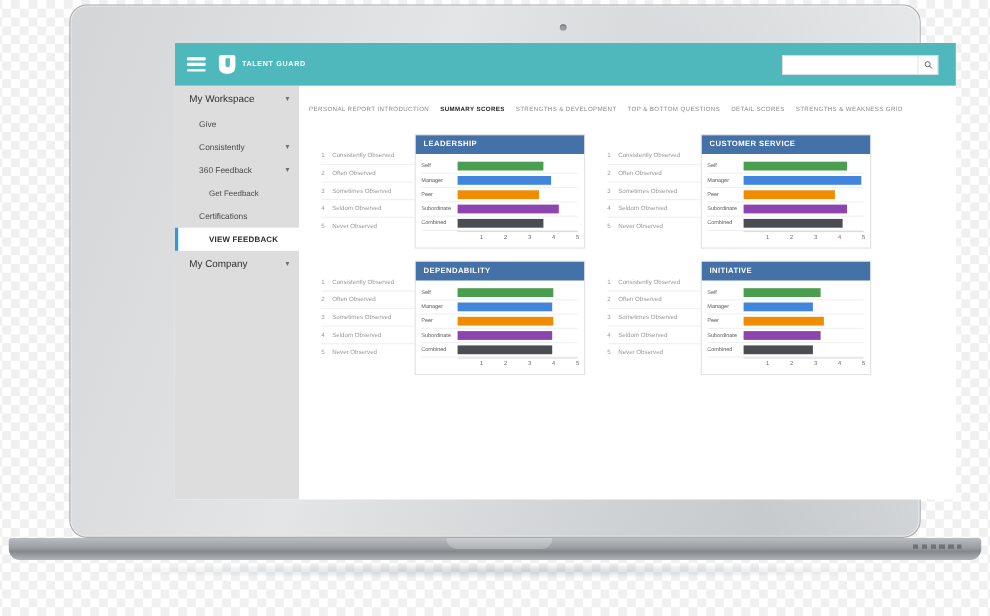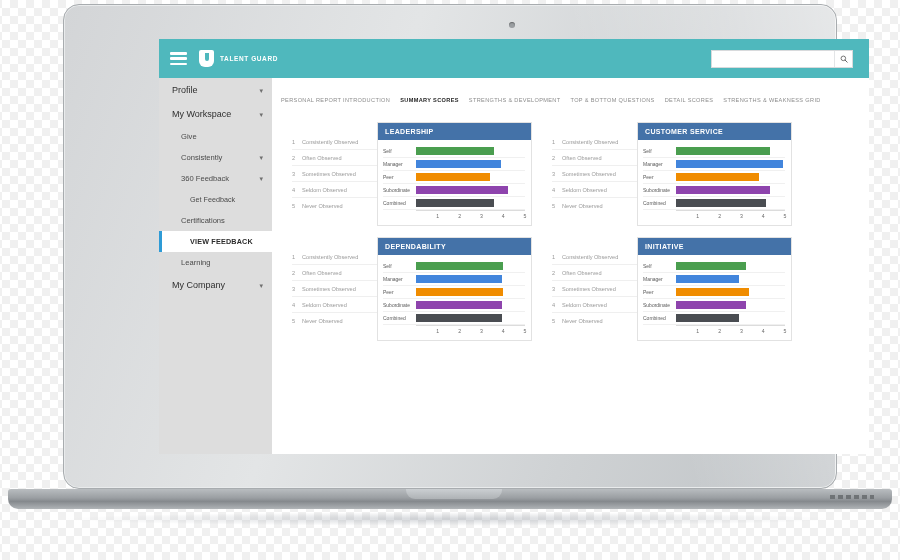--- a/index.html
+++ b/index.html
@@ -319,24 +319,20 @@
             <svg width="8" height="8" viewBox="0 0 16 16">
               <circle cx="6.7" cy="6.7" r="4.6" fill="none" stroke="#555" stroke-width="1.6"></circle>
               <line x1="10.2" y1="10.2" x2="14.4" y2="14.4" stroke="#555" stroke-width="1.8" stroke-linecap="round"></line>
             </svg>
           </button>
         </div>
       </div>
 
       <nav class="sidebar" id="sidebar">
           <div class="nav-item lvl-0">
-            <span>Profile</span>
-            <span class="caret">▾</span>
-          </div>
-          <div class="nav-item lvl-0">
             <span>My Workspace</span>
             <span class="caret">▾</span>
           </div>
           <div class="nav-item lvl-1">
             <span>Give</span>
           </div>
           <div class="nav-item lvl-1">
             <span>Consistently</span>
             <span class="caret">▾</span>
           </div>
@@ -345,23 +341,20 @@
             <span class="caret">▾</span>
           </div>
           <div class="nav-item lvl-2">
             <span>Get Feedback</span>
           </div>
           <div class="nav-item lvl-1">
             <span>Certifications</span>
           </div>
           <div class="nav-item lvl-2 active">
             <span>VIEW FEEDBACK</span>
-          </div>
-          <div class="nav-item lvl-1">
-            <span>Learning</span>
           </div>
           <div class="nav-item lvl-0">
             <span>My Company</span>
             <span class="caret">▾</span>
           </div>
         </nav>
 
       <main class="content">
         <div class="tabs" id="tabs">
             <div class="tab">PERSONAL REPORT INTRODUCTION</div>

